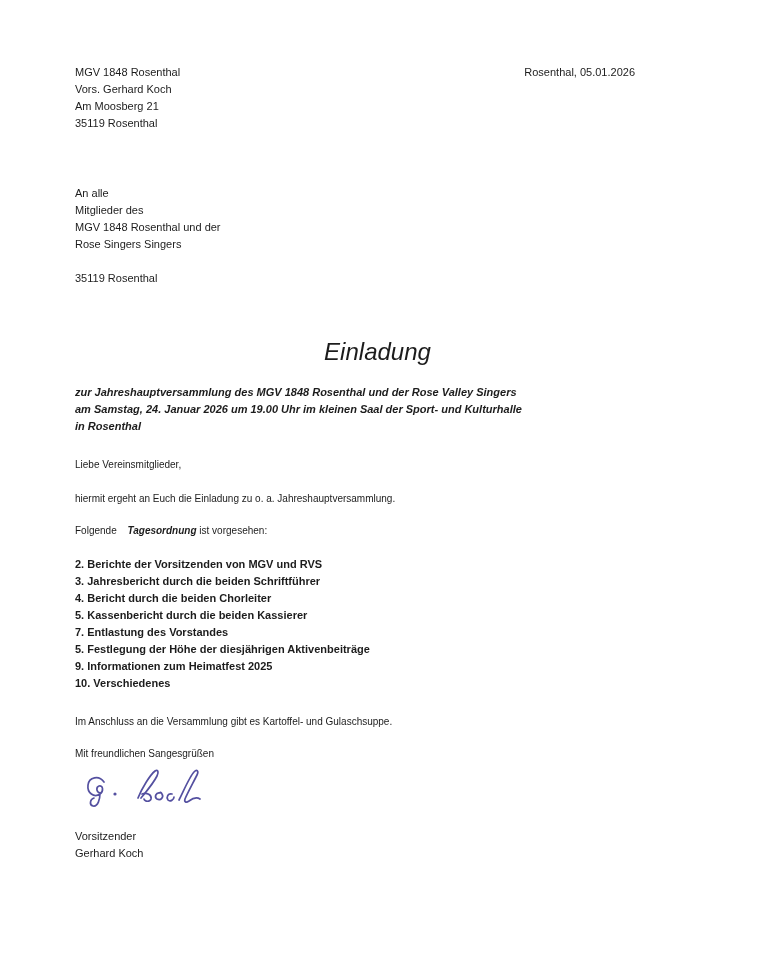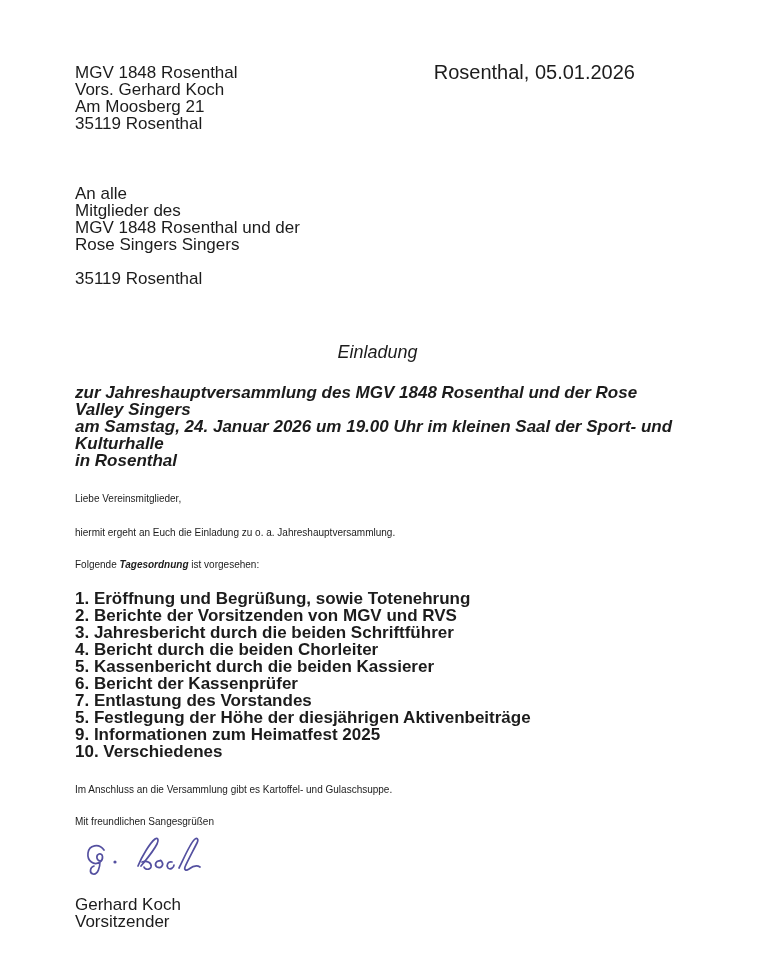--- a/index.html
+++ b/index.html
@@ -10,46 +10,46 @@
     font-family: "Liberation Sans", "DejaVu Sans", sans-serif;
     color: #1c1c1c;
     overflow: hidden;
   }
   .page {
     width: 774px;
     height: 957px;
     background: #ffffff;
     padding: 64px 94px 0 75px;
   }
-  .line { font-size: 17px; line-height: 17px; }
+  .line { font-size: 11px; line-height: 17px; }
   .header-row {
     display: flex;
     justify-content: space-between;
     align-items: flex-start;
   }
   .sender-block { }
-  .date { font-size: 20px; line-height: 17px; margin-right: 45px; white-space: nowrap; }
+  .date { font-size: 11px; line-height: 17px; margin-right: 45px; white-space: nowrap; }
   .recipient-block { margin-top: 53px; }
   .recipient-city { margin-top: 17px; }
   .title {
     margin-top: 54px;
     text-align: center;
-    font-size: 18px;
+    font-size: 24px;
     line-height: 22px;
     font-style: italic;
   }
   .subject {
     margin-top: 21px;
     font-weight: bold;
     font-style: italic;
   }
   .para { font-size: 10px; line-height: 17px; margin-top: 17px; }
   .salutation { margin-top: 21px; }
   .agenda-intro { margin-top: 15px; }
-  .agenda-intro .emph { font-weight: bold; font-style: italic; }
+  .agenda-intro .emph { font-weight: bold; font-style: italic; margin-left: 8px; }
   .agenda { margin-top: 17px; font-weight: bold; }
   .note { margin-top: 21px; }
   .closing { margin-top: 15px; }
   .signature-wrap { margin-top: 4px; margin-left: 5px; height: 62px; }
   .sig-svg { display: block; }
   .signer { margin-top: 0px; }
 </style>
 </head>
 <body>
 
@@ -81,26 +81,24 @@
     <div class="line">in Rosenthal</div>
   </div>
 
   <div class="para salutation">Liebe Vereinsmitglieder,</div>
 
   <div class="para">hiermit ergeht an Euch die Einladung zu o. a. Jahreshauptversammlung.</div>
 
   <div class="para agenda-intro"><span>Folgende </span><span class="emph">Tagesordnung</span><span> ist vorgesehen:</span></div>
 
   <div class="agenda">
-    <div class="line">1. Eröffnung und Begrüßung, sowie Totenehrung</div>
     <div class="line">2. Berichte der Vorsitzenden von MGV und RVS</div>
     <div class="line">3. Jahresbericht durch die beiden Schriftführer</div>
     <div class="line">4. Bericht durch die beiden Chorleiter</div>
     <div class="line">5. Kassenbericht durch die beiden Kassierer</div>
-    <div class="line">6. Bericht der Kassenprüfer</div>
     <div class="line">7. Entlastung des Vorstandes</div>
     <div class="line">5. Festlegung der Höhe der diesjährigen Aktivenbeiträge</div>
     <div class="line">9. Informationen zum Heimatfest 2025</div>
     <div class="line">10. Verschiedenes</div>
   </div>
 
   <div class="para note">Im Anschluss an die Versammlung gibt es Kartoffel- und Gulaschsuppe.</div>
 
   <div class="para closing">Mit freundlichen Sangesgrüßen</div>
 
@@ -112,17 +110,17 @@
         <path d="M58 32 C62 22 70 9 75 5 C78 3 79 6 77 10 C73 18 65 27 61 32"></path>
         <path d="M62 28 C67 26 72 29 71 33 C70 36 65 36 64 33"></path>
         <path d="M80 27 C76 26 74 31 77 33 C81 35 84 31 82 28 C81 26 80 26 80 27"></path>
         <path d="M92 28 C88 27 86 31 88 34 C90 36 94 34 94 31"></path>
         <path d="M99 34 C104 24 110 10 114 6 C117 3 119 5 117 9 C113 17 107 28 105 33 C104 36 106 37 109 35 C113 32 117 31 120 33"></path>
       </g>
     </svg>
   </div>
 
   <div class="signer">
+    <div class="line">Vorsitzender</div>
     <div class="line">Gerhard Koch</div>
-    <div class="line">Vorsitzender</div>
   </div>
 
 </div>
 
 </body></html>

